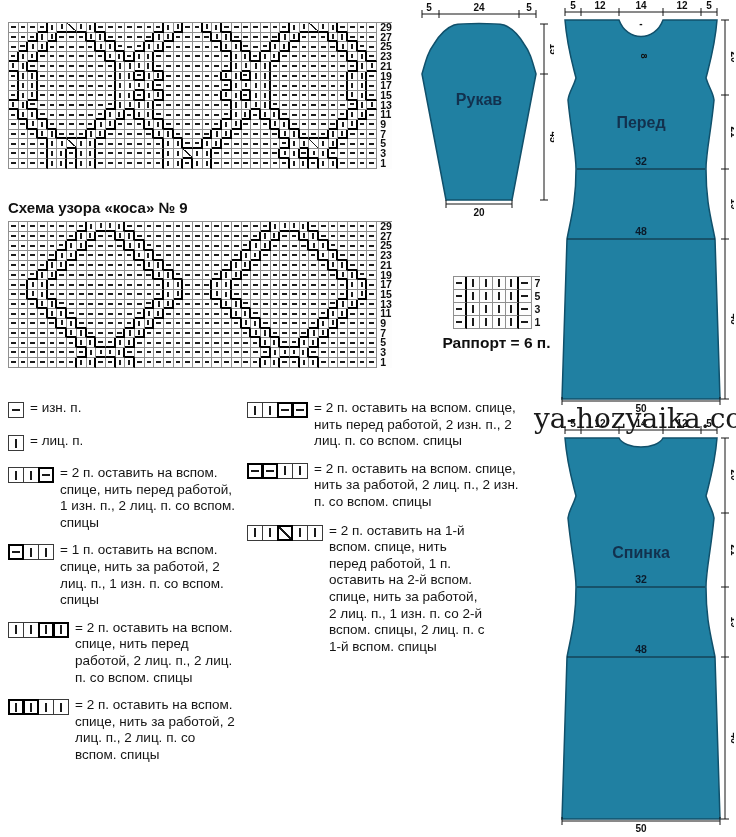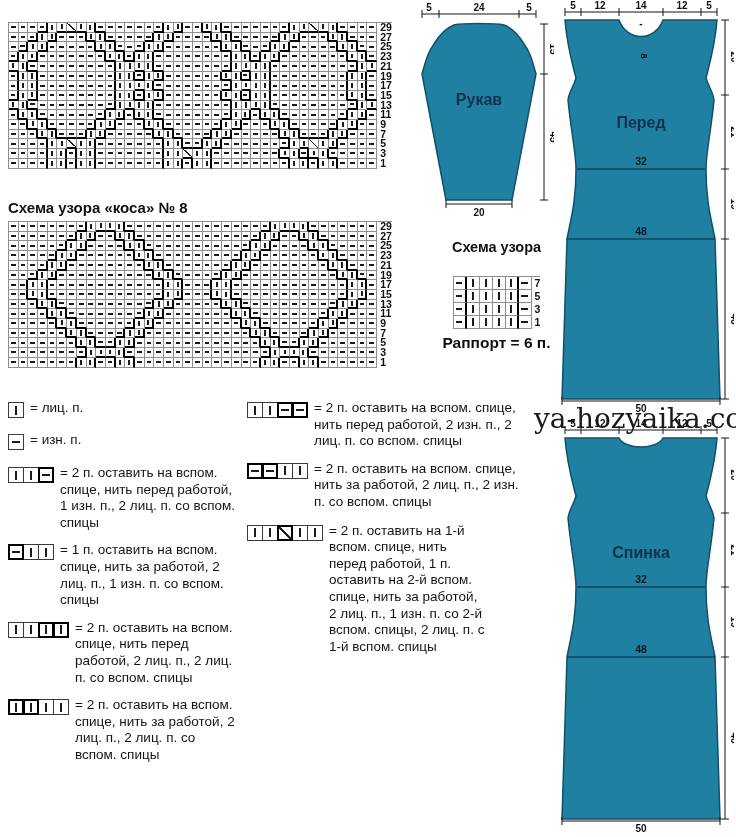--- a/index.html
+++ b/index.html
@@ -653,21 +653,21 @@
         <div class="cell knit" style="height: 9.7px; width: 9.7px;"></div>
         <div class="cell knit" style="height: 9.7px; width: 9.7px; border-right: 2px solid rgb(0, 0, 0);"></div>
         <div class="cell dash" style="height: 9.7px; width: 9.7px;"></div>
         <div class="cell dash" style="height: 9.7px; width: 9.7px;"></div>
         <div class="cell dash" style="height: 9.7px; width: 9.7px;"></div>
         <div class="cell dash" style="height: 9.7px; width: 9.7px;"></div>
         <div class="rn" style="line-height: 9.7px;">1</div>
       </div>
     </div>
 
-  <div class="abs chart-title" style="left:8px;top:199px;">Схема узора «коса» № 8</div>
+  <div class="abs chart-title" style="left:8px;top:199px;">Схема узора «коса» № 9</div>
   <div class="abs grid" style="left:8px;top:221px;">
       <div class="crow">
         <div class="cell dash" style="height: 9.7px; width: 9.7px;"></div>
         <div class="cell dash" style="height: 9.7px; width: 9.7px;"></div>
         <div class="cell dash" style="height: 9.7px; width: 9.7px;"></div>
         <div class="cell dash" style="height: 9.7px; width: 9.7px;"></div>
         <div class="cell dash" style="height: 9.7px; width: 9.7px;"></div>
         <div class="cell dash" style="height: 9.7px; width: 9.7px;"></div>
         <div class="cell dash" style="height: 9.7px; width: 9.7px;"></div>
         <div class="cell dash" style="height: 9.7px; width: 9.7px; border-right: 2px solid rgb(0, 0, 0); border-bottom: 2px solid rgb(0, 0, 0);"></div>
@@ -1273,31 +1273,31 @@
         <div class="cell dash" style="height: 9.7px; width: 9.7px;"></div>
         <div class="cell dash" style="height: 9.7px; width: 9.7px;"></div>
         <div class="cell dash" style="height: 9.7px; width: 9.7px;"></div>
         <div class="cell dash" style="height: 9.7px; width: 9.7px;"></div>
         <div class="cell dash" style="height: 9.7px; width: 9.7px;"></div>
         <div class="rn" style="line-height: 9.7px;">1</div>
       </div>
     </div>
 
   <div class="abs legend-col" style="left:8px;top:400px;width:236px;">
-    <div class="litem" style="margin-bottom:14px;">
-      <div class="lsym">
-          <div class="lcell knit"></div>
-        </div>
-      <div class="ltext">= лиц. п.</div>
-    </div>
     <div class="litem" style="margin-bottom:15px;">
       <div class="lsym">
           <div class="lcell dash"></div>
         </div>
       <div class="ltext">= изн. п.</div>
+    </div>
+    <div class="litem" style="margin-bottom:14px;">
+      <div class="lsym">
+          <div class="lcell knit"></div>
+        </div>
+      <div class="ltext">= лиц. п.</div>
     </div>
     <div class="litem">
       <div class="lsym">
           <div class="lcell knit"></div>
           <div class="lcell knit"></div>
           <div class="lcell dash lbold"></div>
         </div>
       <div class="ltext" style="width:178px;">= 2 п. оставить на вспом. спице, нить перед работой, 1 изн. п., 2 лиц. п. со вспом. спицы</div>
     </div>
     <div class="litem">
@@ -1382,21 +1382,20 @@
     <g class="dimline">
       <line x1="42" y1="202" x2="108" y2="202"></line>
       <line x1="42" y1="198" x2="42" y2="206"></line>
       <line x1="108" y1="198" x2="108" y2="206"></line>
     </g>
     <text class="dim" x="75" y="214" text-anchor="middle">20</text>
     <text class="piece-label" x="75" y="103" text-anchor="middle" fill="#12314e">Рукав</text>
   </svg>
 
   <div class="abs c3title" style="left:424px;top:238px;width:145px;">
-    <div>Схема узора</div>
   </div>
   <div class="abs" style="left:424px;top:276px;width:145px;text-align:center;">
     <div class="grid" style="text-align:left;"><div class="crow">
           <div class="cell dash" style="height: 13px; width: 13px; border-right: 2px solid rgb(0, 0, 0);"></div>
           <div class="cell knit" style="height: 13px; width: 13px;"></div>
           <div class="cell knit" style="height: 13px; width: 13px;"></div>
           <div class="cell knit" style="height: 13px; width: 13px;"></div>
           <div class="cell knit" style="height: 13px; width: 13px; border-right: 2px solid rgb(0, 0, 0);"></div>
           <div class="cell dash" style="height: 13px; width: 13px;"></div>
           <div class="rn" style="line-height: 13px;">7</div>

